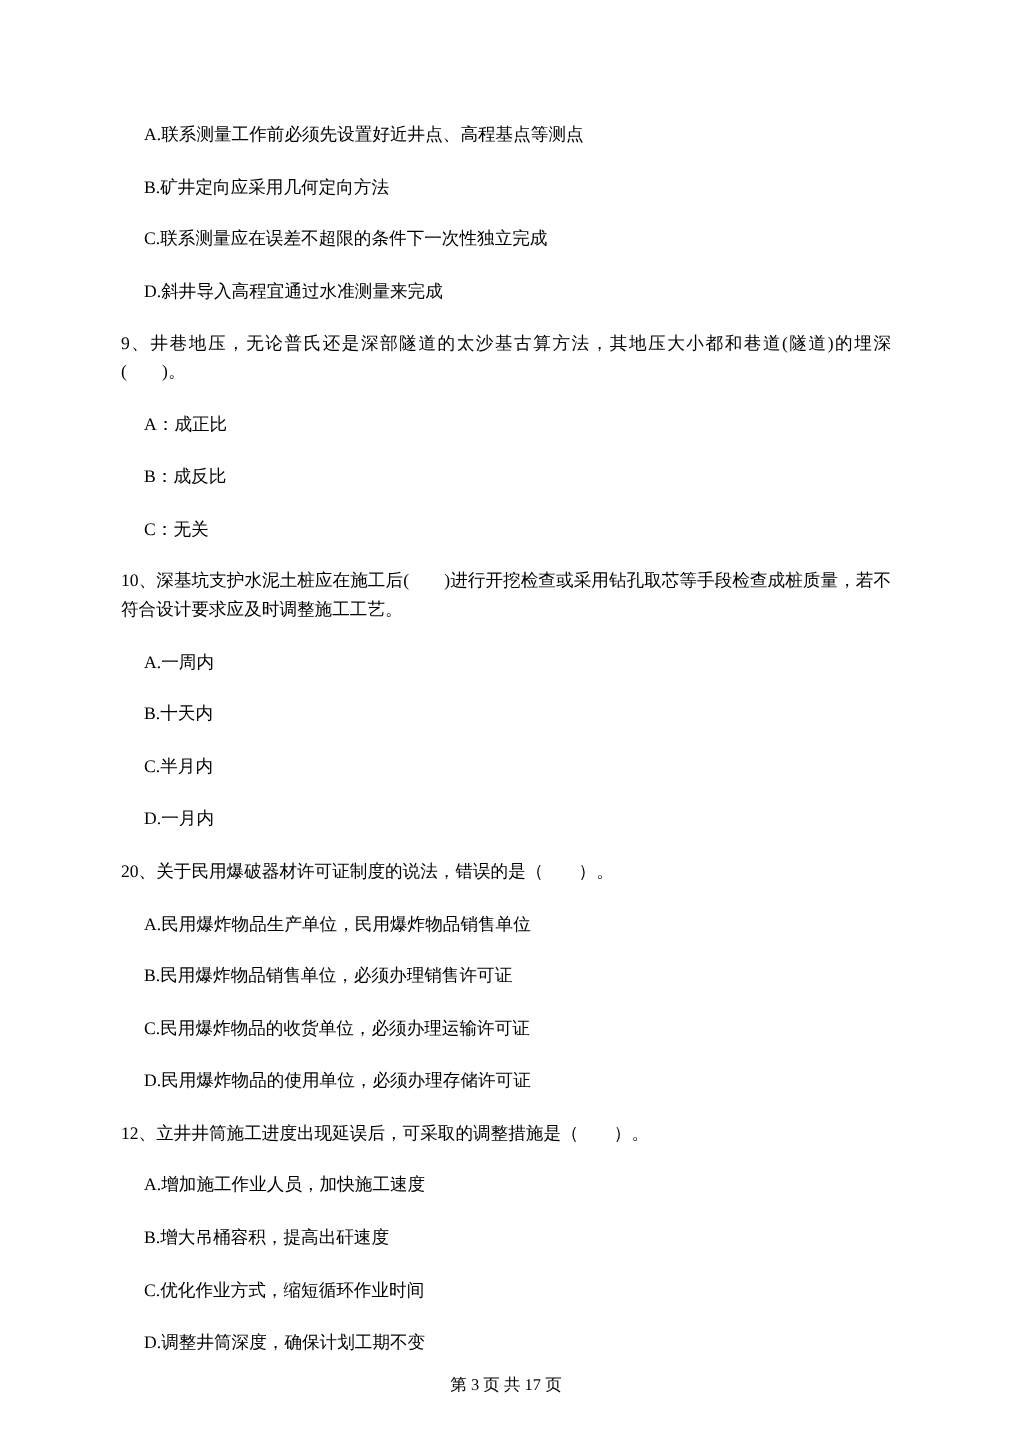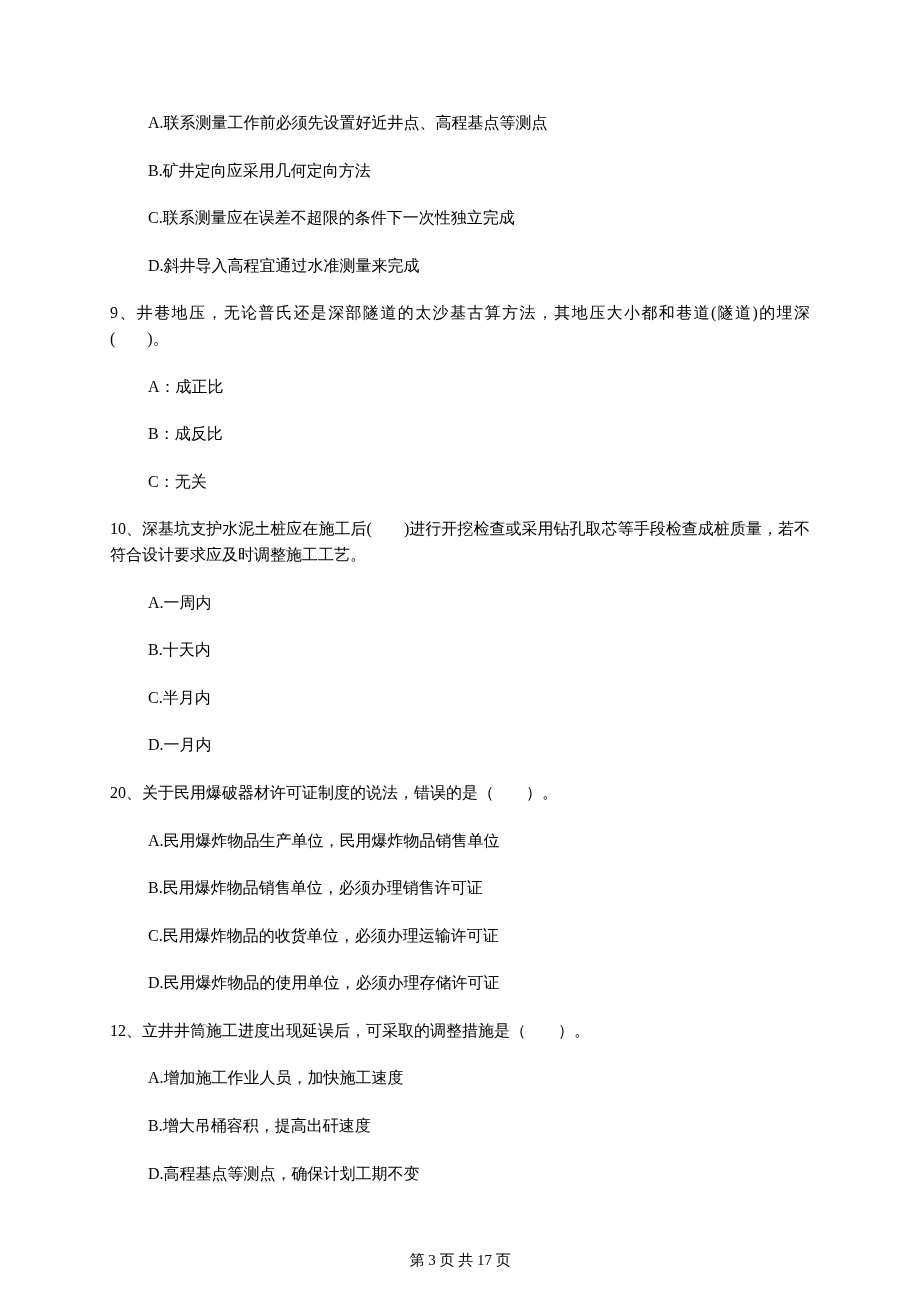--- a/index.html
+++ b/index.html
@@ -12,21 +12,21 @@
       font-family: "SimSun", "宋体", serif;
       font-size: 16px;
       line-height: 1.6;
       color: #000000;
       width: 920px;
       min-height: 1302px;
       padding: 110px 110px 40px 110px;
       position: relative;
     }
     .option {
-      margin-left: 38px;
+      margin-left: 21px;
       margin-bottom: 22px;
     }
     .question-text {
       margin-bottom: 22px;
       margin-top: 4px;
       text-align: justify;
     }
     .footer {
       position: absolute;
       bottom: 30px;
@@ -69,16 +69,17 @@
   <div class="option">A.民用爆炸物品生产单位，民用爆炸物品销售单位</div>
   <div class="option">B.民用爆炸物品销售单位，必须办理销售许可证</div>
   <div class="option">C.民用爆炸物品的收货单位，必须办理运输许可证</div>
   <div class="option">D.民用爆炸物品的使用单位，必须办理存储许可证</div>
 </div>
 
 <div class="block">
   <div class="question-text">12、立井井筒施工进度出现延误后，可采取的调整措施是（　　）。</div>
   <div class="option">A.增加施工作业人员，加快施工速度</div>
   <div class="option">B.增大吊桶容积，提高出矸速度</div>
-  <div class="option">D.高程基点等测点，确保计划工期不变</div>
+  <div class="option">C.优化作业方式，缩短循环作业时间</div>
+  <div class="option">D.调整井筒深度，确保计划工期不变</div>
 </div>
 
 <div class="footer">第 3 页 共 17 页</div>
 
 </body></html>

